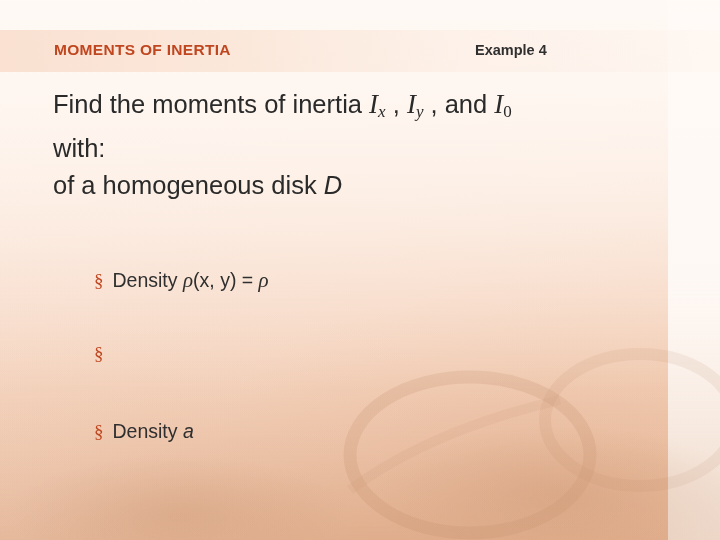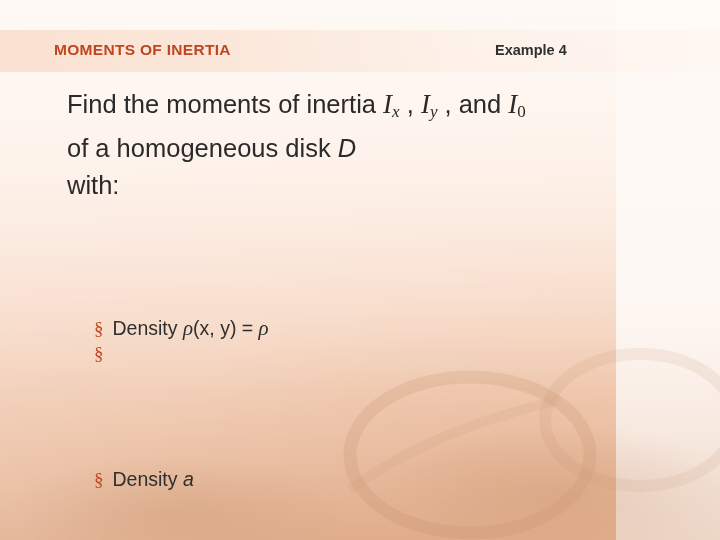--- a/index.html
+++ b/index.html
@@ -7,21 +7,21 @@
     padding: 0;
   }
   body {
     width: 720px;
     height: 540px;
     font-family: "Liberation Sans", sans-serif;
     overflow: hidden;
   }
   #slide {
     position: relative;
-    width: 616px;
+    width: 668px;
     height: 540px;
     box-sizing: border-box;
     background:
       linear-gradient(to bottom,
         rgba(253,243,236,0.97) 0%,
         rgba(252,238,229,0.93) 18%,
         rgba(250,230,217,0.86) 38%,
         rgba(247,218,200,0.72) 58%,
         rgba(244,206,183,0.60) 75%,
         rgba(240,196,170,0.55) 100%),
@@ -72,31 +72,31 @@
     position: absolute;
     left: 54px;
     top: 41px;
     font-size: 15.5px;
     font-weight: bold;
     letter-spacing: 0.3px;
     color: #c0461f;
   }
   #header-example {
     position: absolute;
-    left: 495px;
+    left: 475px;
     top: 42px;
     font-size: 14.5px;
     font-weight: bold;
     color: #2f2f2f;
   }
 
   
   #statement {
     position: absolute;
-    left: 67px;
+    left: 53px;
     top: 86px;
     width: 640px;
     font-size: 25.5px;
     color: #2a2a2a;
     line-height: 37px;
   }
   .mathvar-i {
     font-family: "Liberation Serif", serif;
     font-style: italic;
     font-size: 27px;
@@ -134,21 +134,20 @@
   }
   .bullet-mark {
     font-family: "Liberation Serif", serif;
     font-size: 19px;
     color: #c0461f;
     margin-right: 9px;
     line-height: 1;
   }
   .bullet-text {
     white-space: pre;
-    margin-top: 48px;
   }
   .bullet-italic {
     font-style: italic;
   }
   .rho {
     font-family: "Liberation Serif", serif;
     font-style: italic;
     font-size: 21px;
   }
 </style>
@@ -179,24 +178,24 @@
 
   <div id="header-band"></div>
 
   <div id="header-title">MOMENTS OF INERTIA</div>
   <div id="header-example">Example 4</div>
 
   <div id="statement">
     <div>
       <span>Find the moments of inertia </span><span class="mathvar-i">I</span><span class="sub">x</span><span> , </span><span class="mathvar-i">I</span><span class="sub">y</span><span> , and </span><span class="mathvar-i">I</span><span class="sub-num">0</span>
     </div>
+    <div>with:</div>
     <div>
       <span>of a homogeneous disk </span><span class="italic-disk">D</span>
     </div>
-    <div>with:</div>
   </div>
 
   <div id="bullets">
 
     <div class="bullet">
       <span class="bullet-mark">§</span>
       <span class="bullet-text"><span>Density </span><span class="rho">ρ</span><span>(x, y) = </span><span class="rho">ρ</span></span>
     </div>
 
     <div class="bullet">

